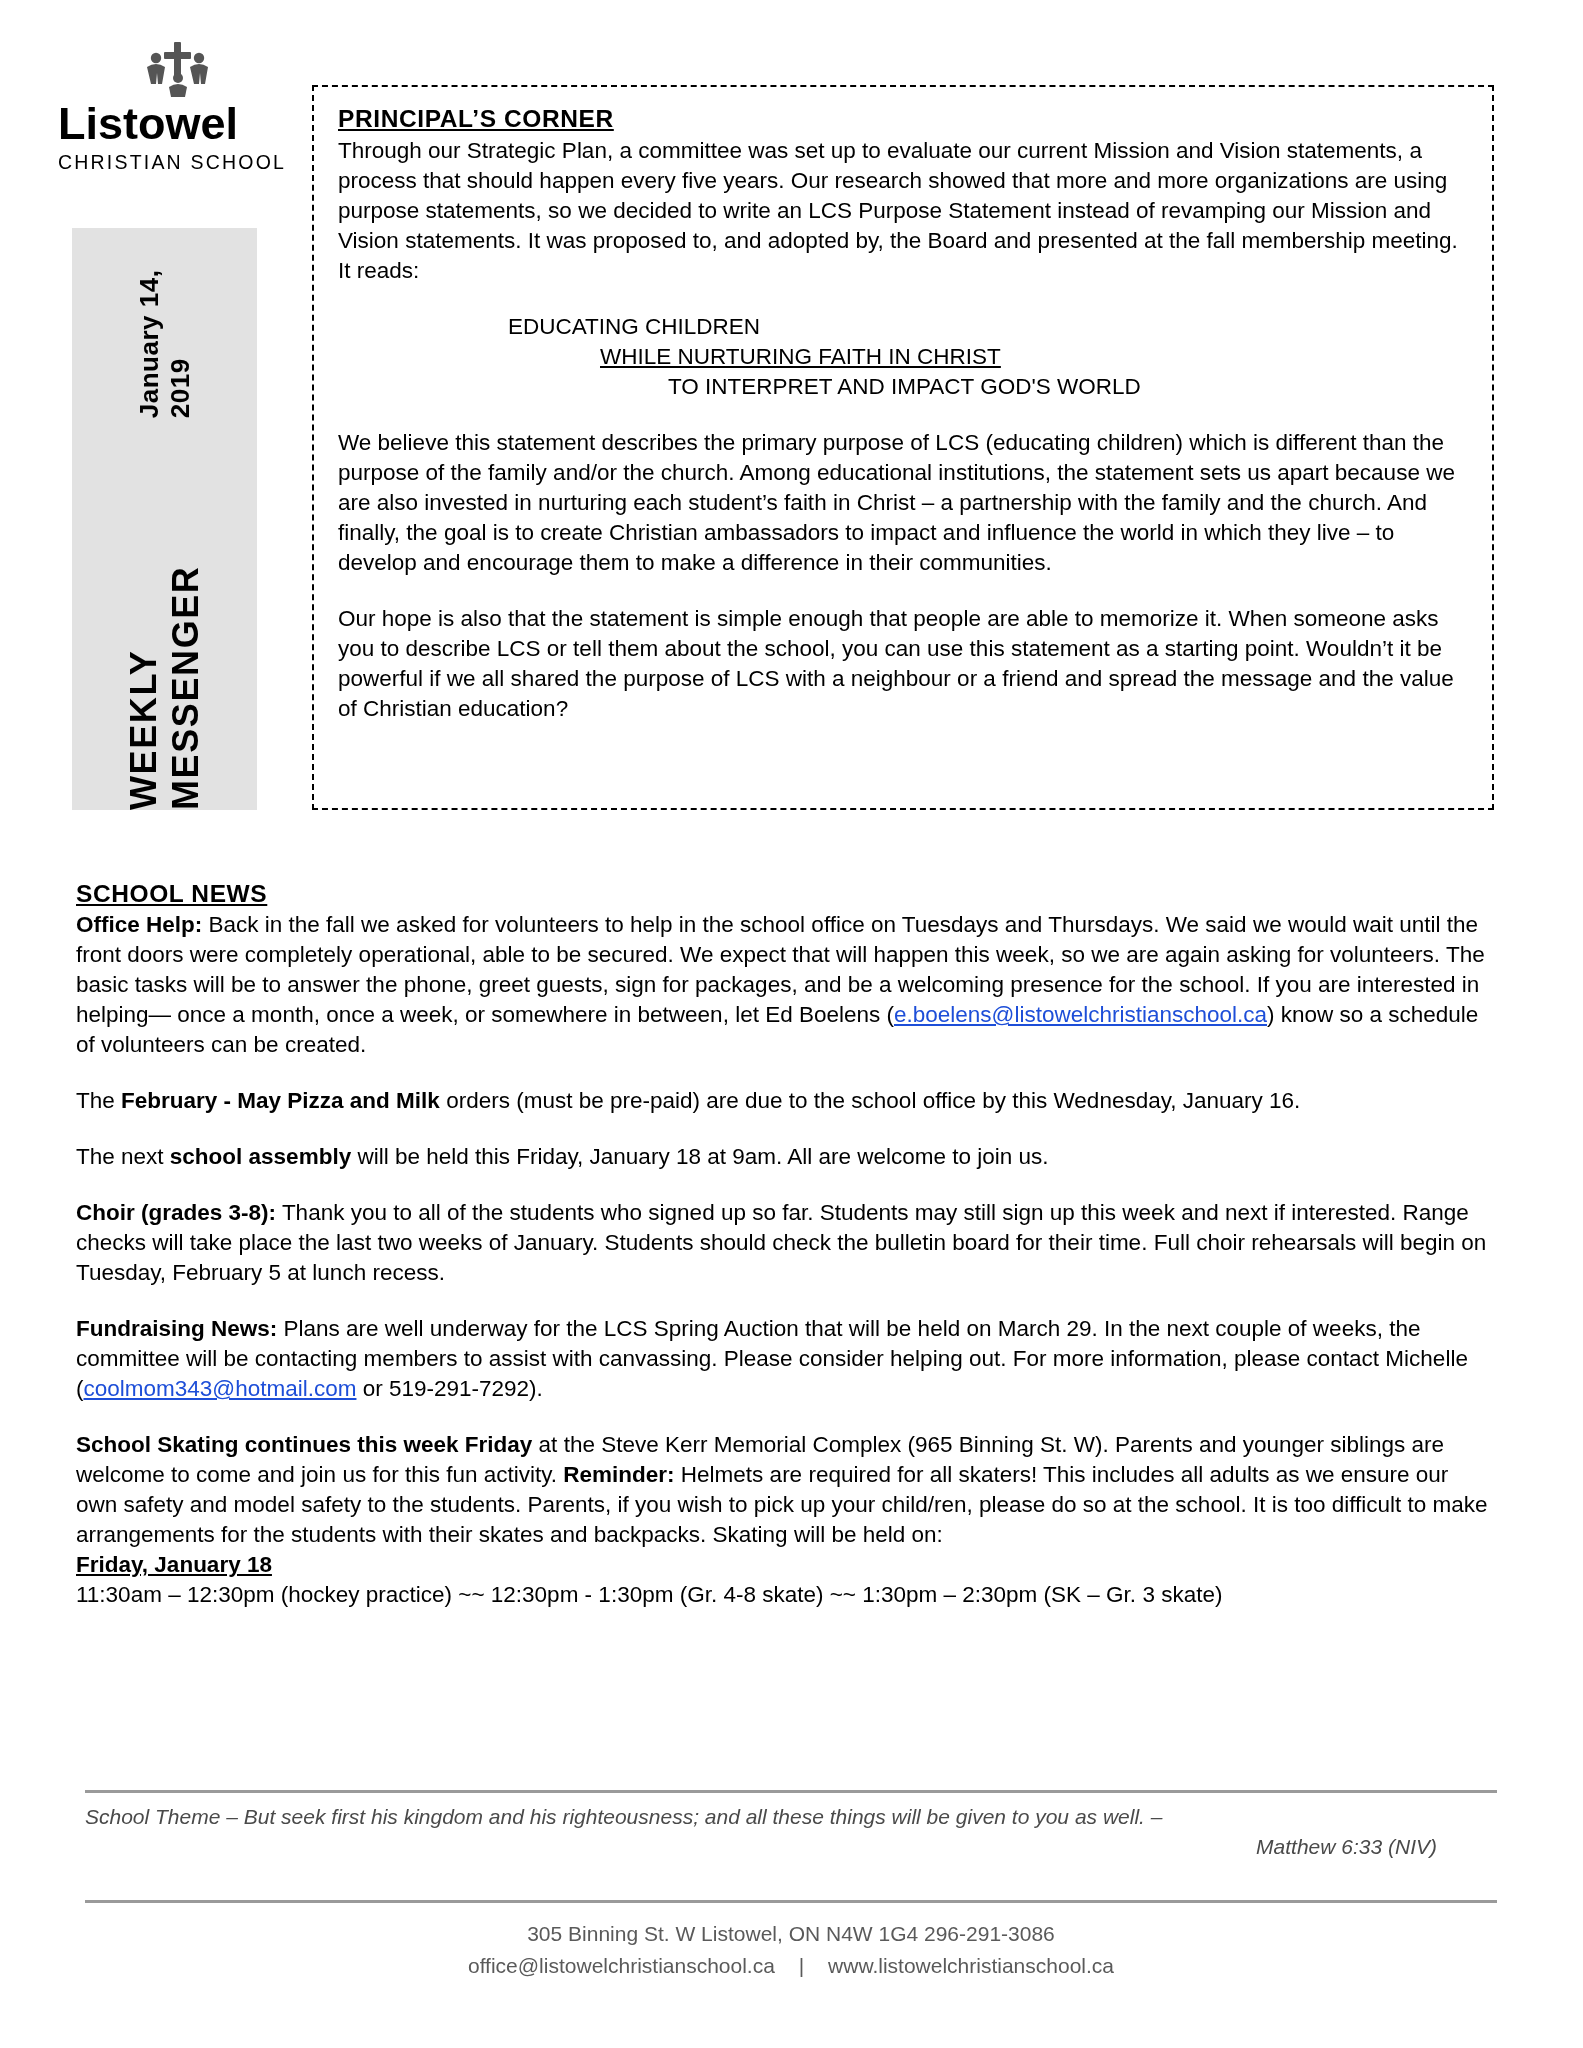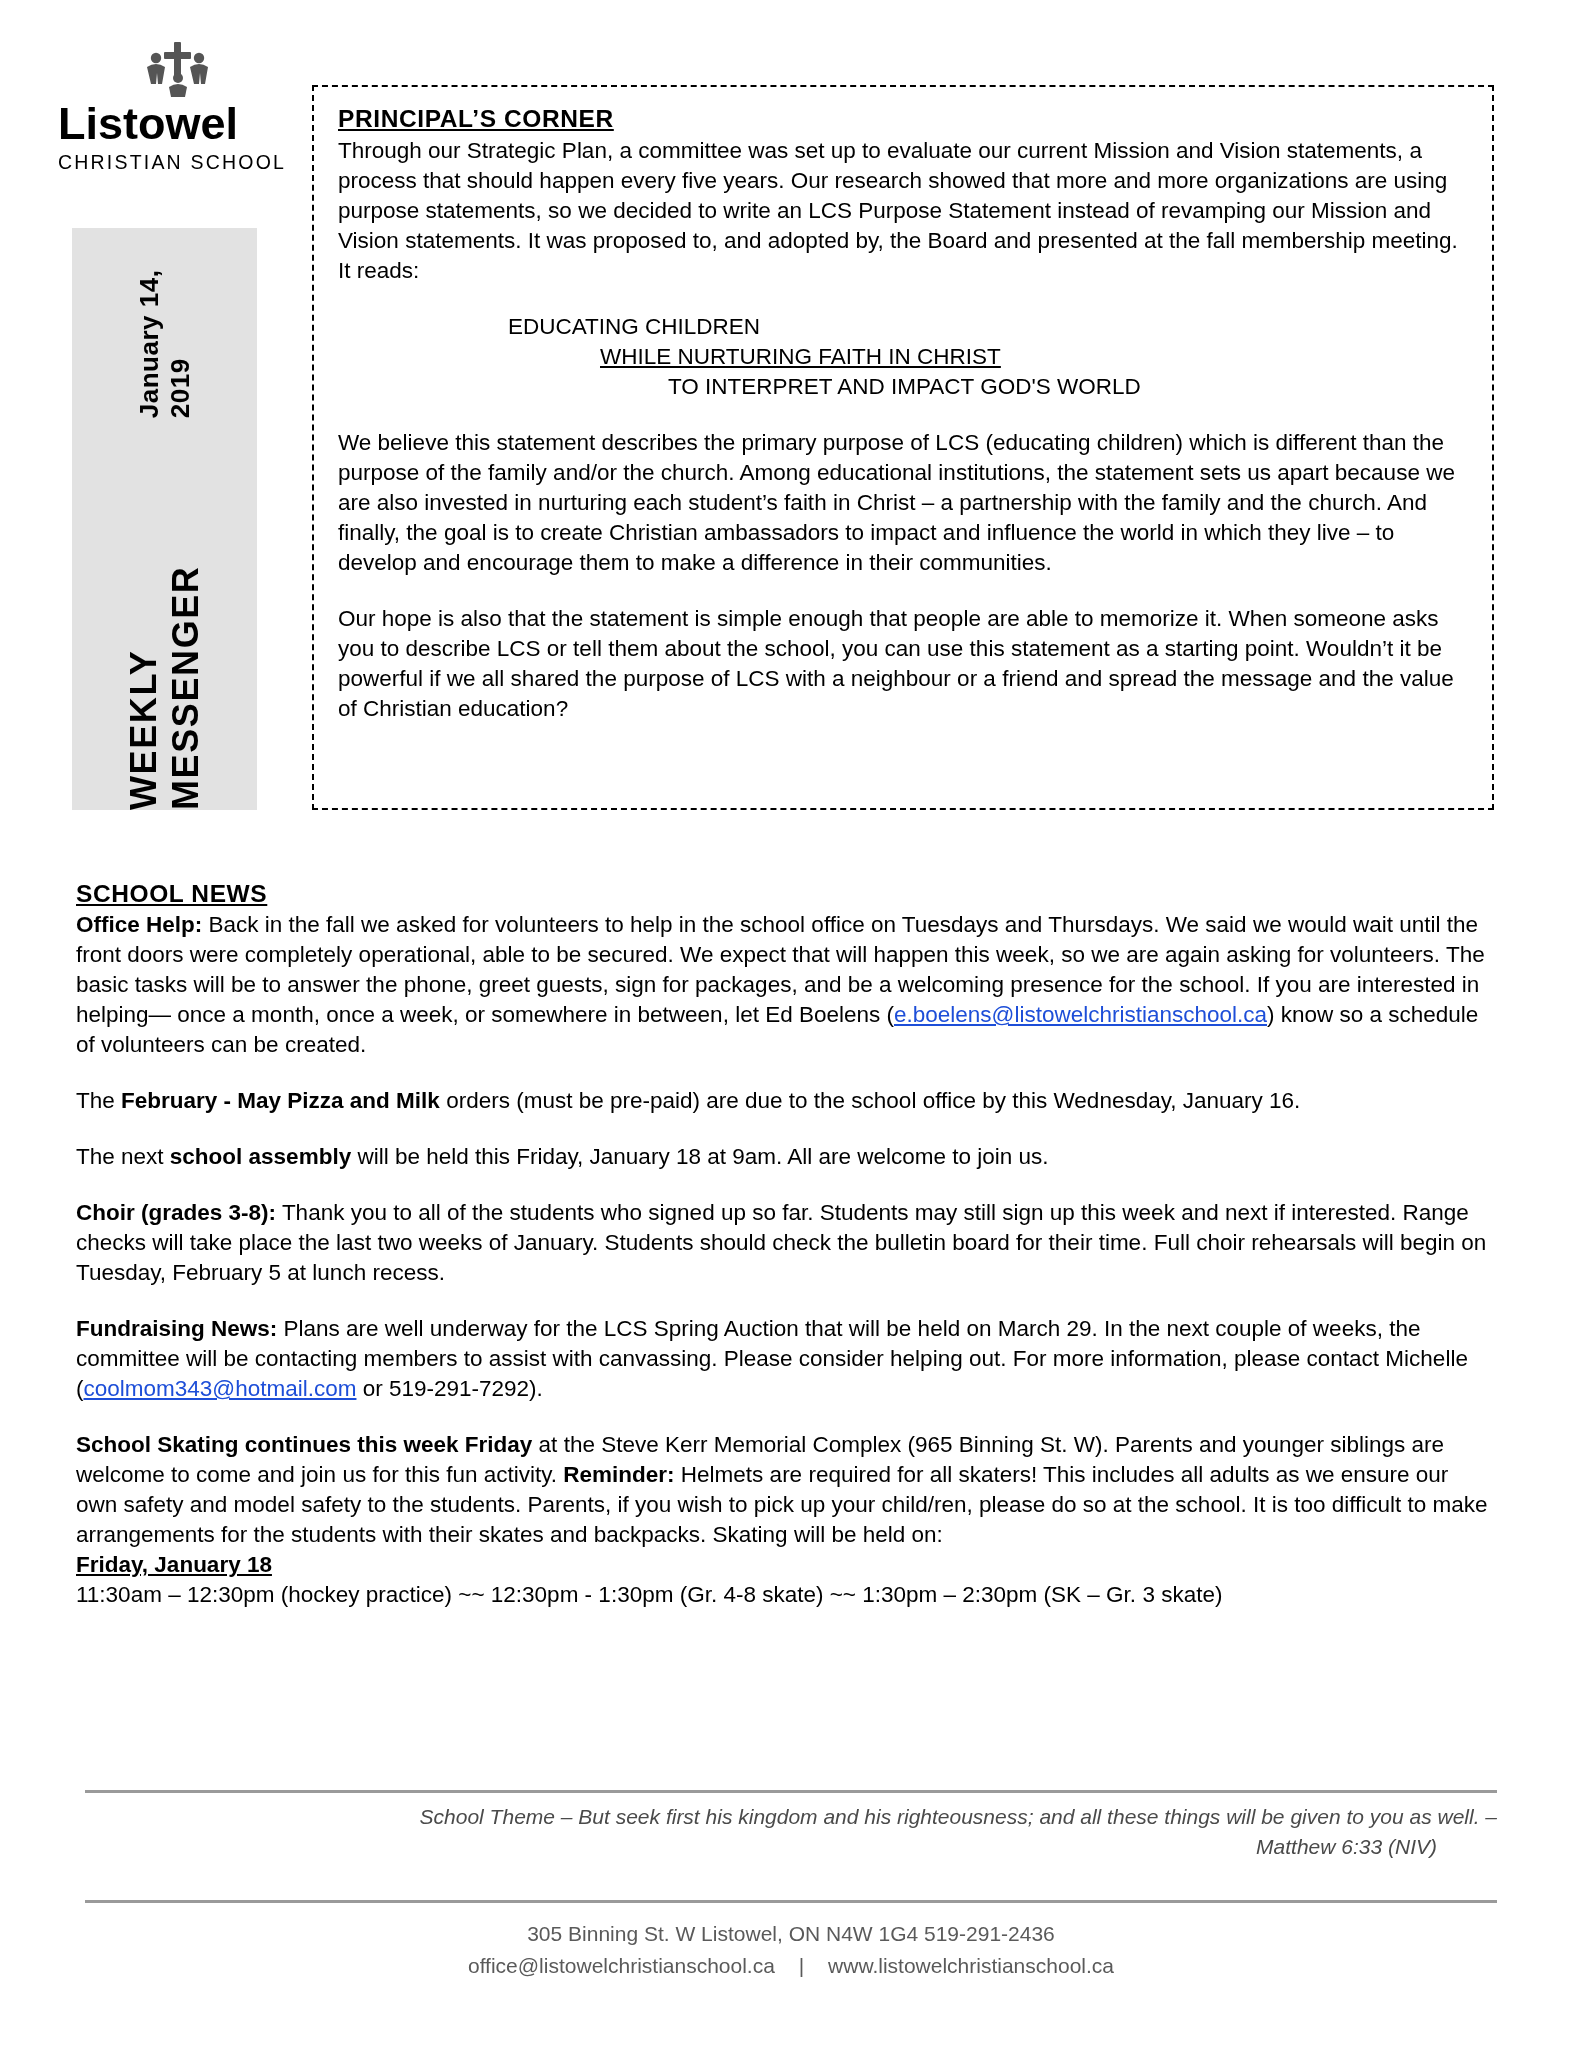--- a/index.html
+++ b/index.html
@@ -167,21 +167,21 @@
   .theme {
     position: absolute;
     left: 85px;
     top: 1802px;
     width: 1412px;
     font-size: 21px;
     font-style: italic;
     color: #4a4a4a;
     line-height: 30px;
   }
-  .theme .line1 { text-align: right; }
+  .theme .line1 { text-align: left; }
   .theme .line2 { text-align: right; padding-right: 60px; }
 
   .footer-info {
     position: absolute;
     left: 85px;
     top: 1918px;
     width: 1412px;
     text-align: center;
     color: #5a5a5a;
     font-size: 21px;
@@ -266,21 +266,21 @@
     <p>11:30am – 12:30pm (hockey practice) ~~ 12:30pm - 1:30pm (Gr. 4-8 skate) ~~ 1:30pm – 2:30pm (SK – Gr. 3 skate)</p>
   </div>
 
   <div class="rule rule-top"></div>
   <div class="theme">
     <div class="line1">School Theme – But seek first his kingdom and his righteousness; and all these things will be given to you as well. –</div>
     <div class="line2">Matthew 6:33 (NIV)</div>
   </div>
   <div class="rule rule-bottom"></div>
   <div class="footer-info">
-    <div>305 Binning St. W  Listowel, ON   N4W 1G4  519-291-2436</div>
+    <div>305 Binning St. W  Listowel, ON   N4W 1G4  296-291-3086</div>
     <div>
       <span>office@listowelchristianschool.ca</span>
       <span class="sep">|</span>
       <span>www.listowelchristianschool.ca</span>
     </div>
   </div>
 
 </div>
 
 </body></html>

